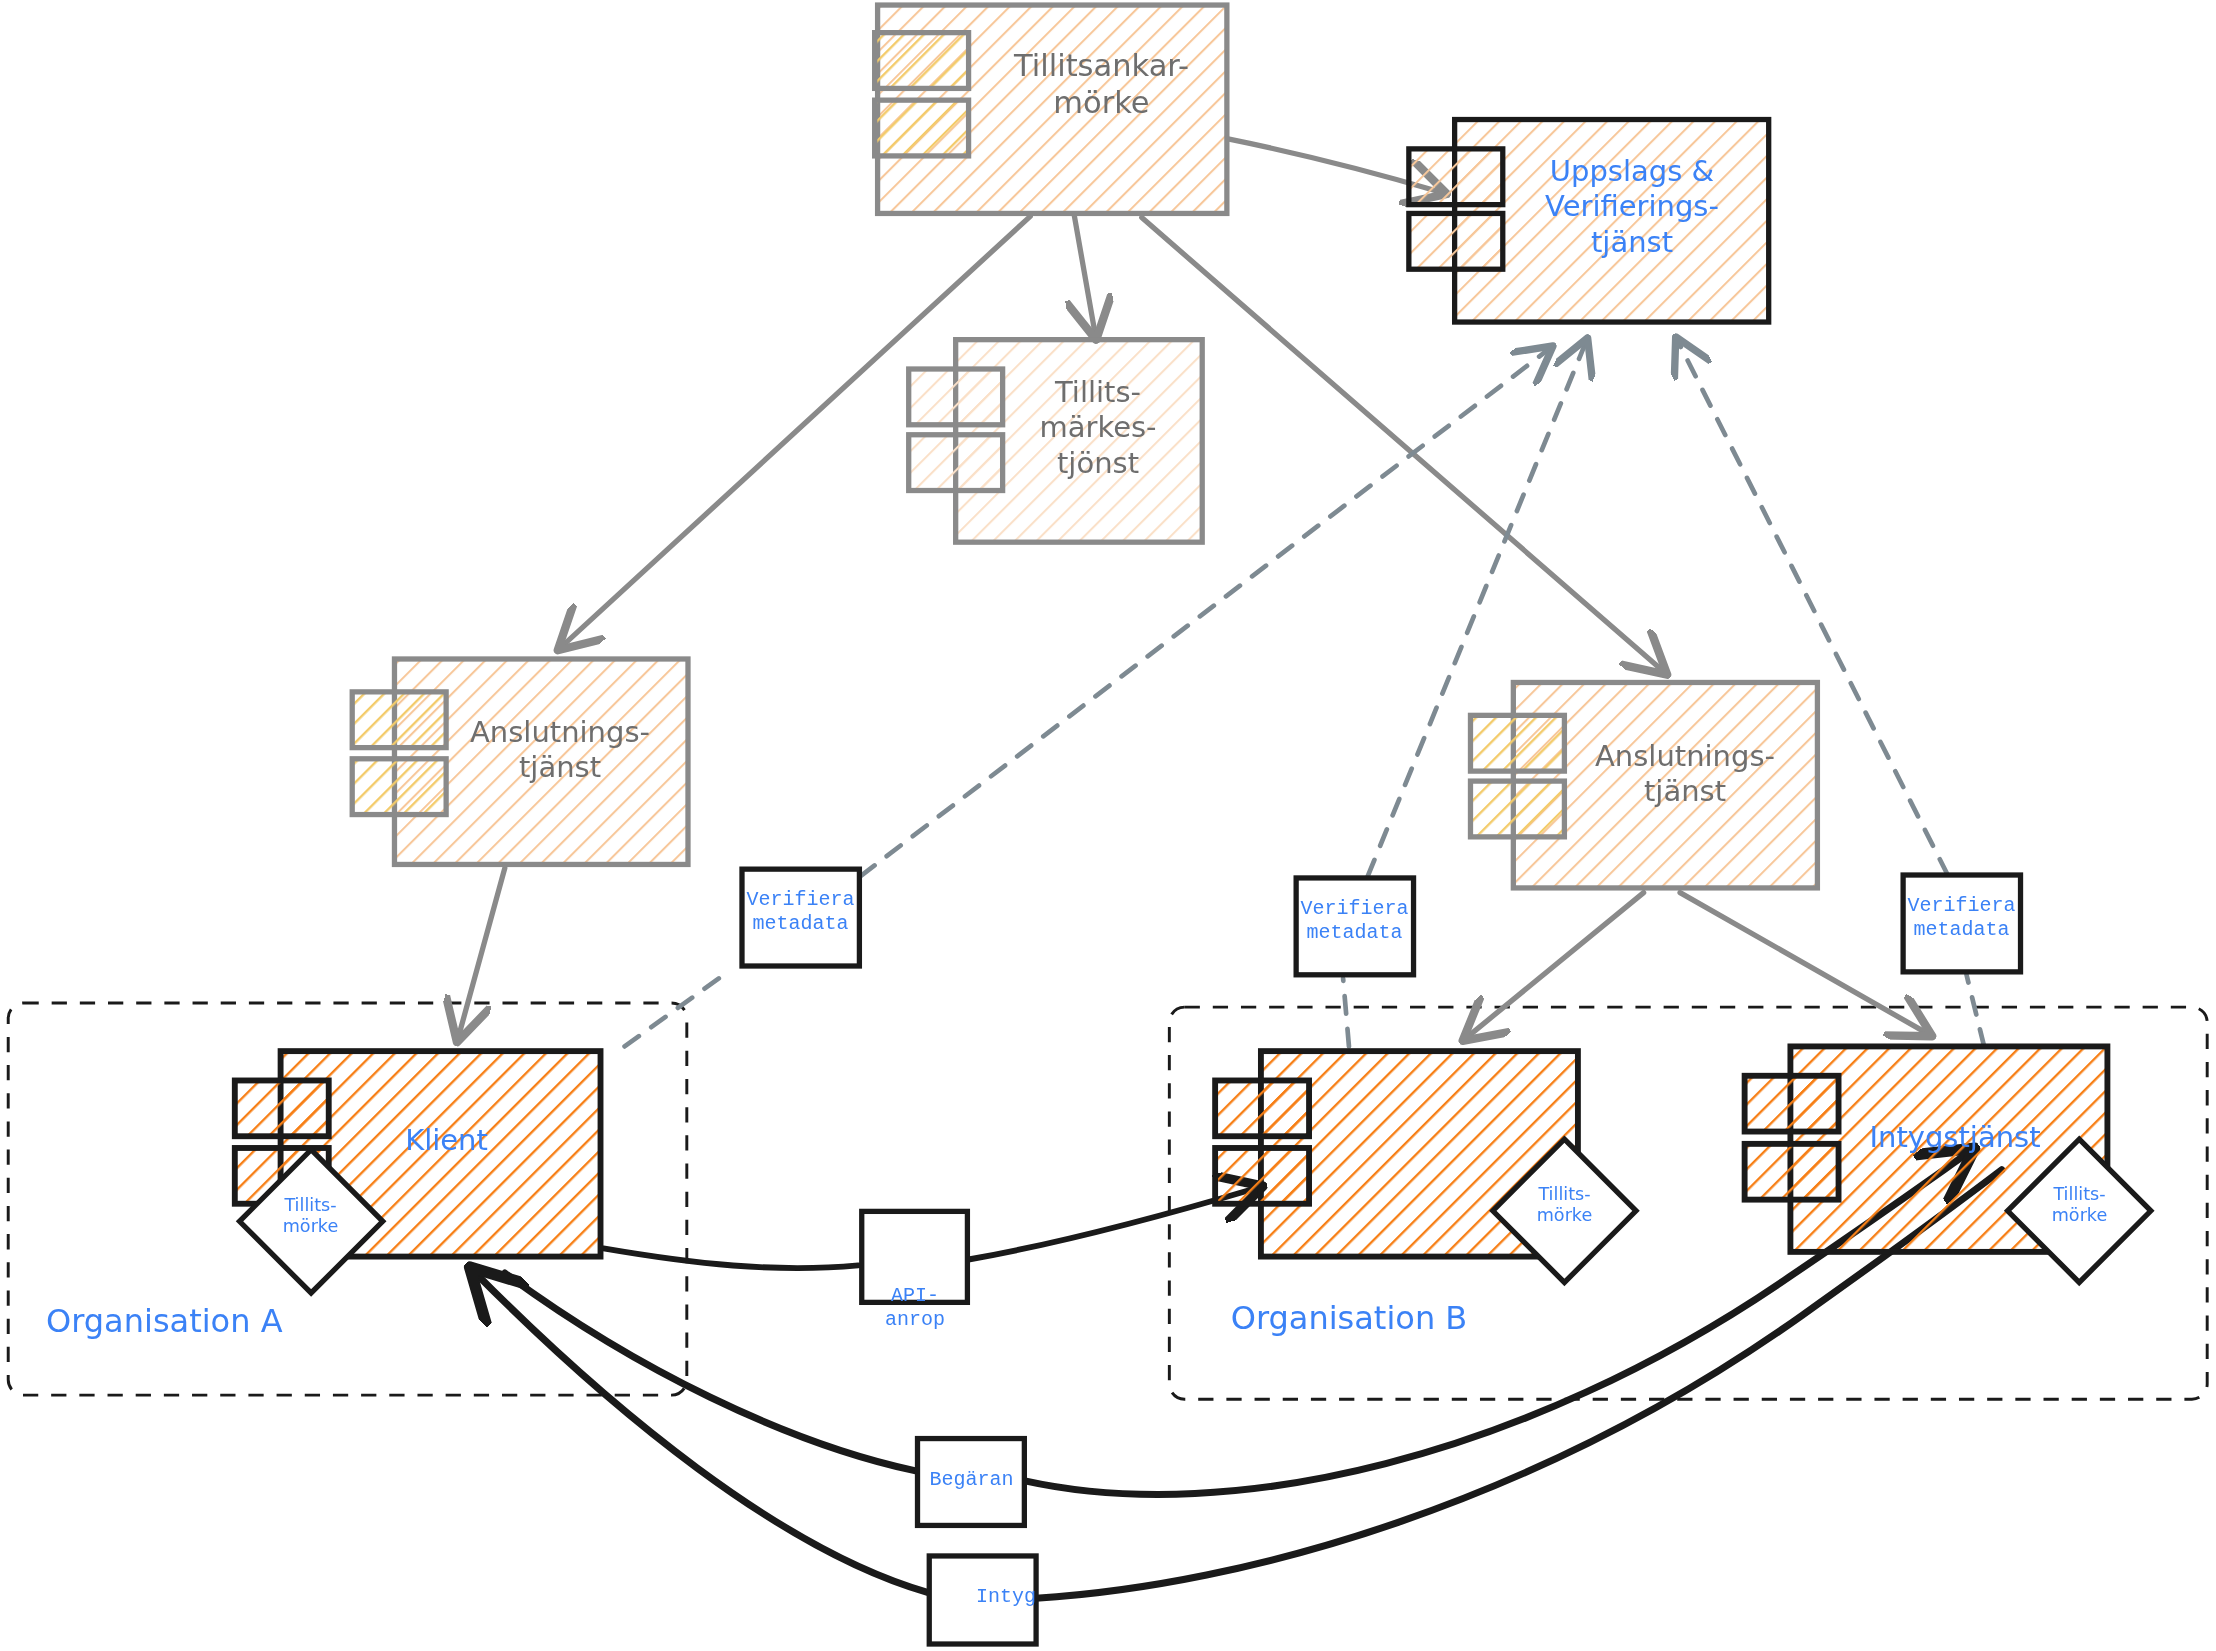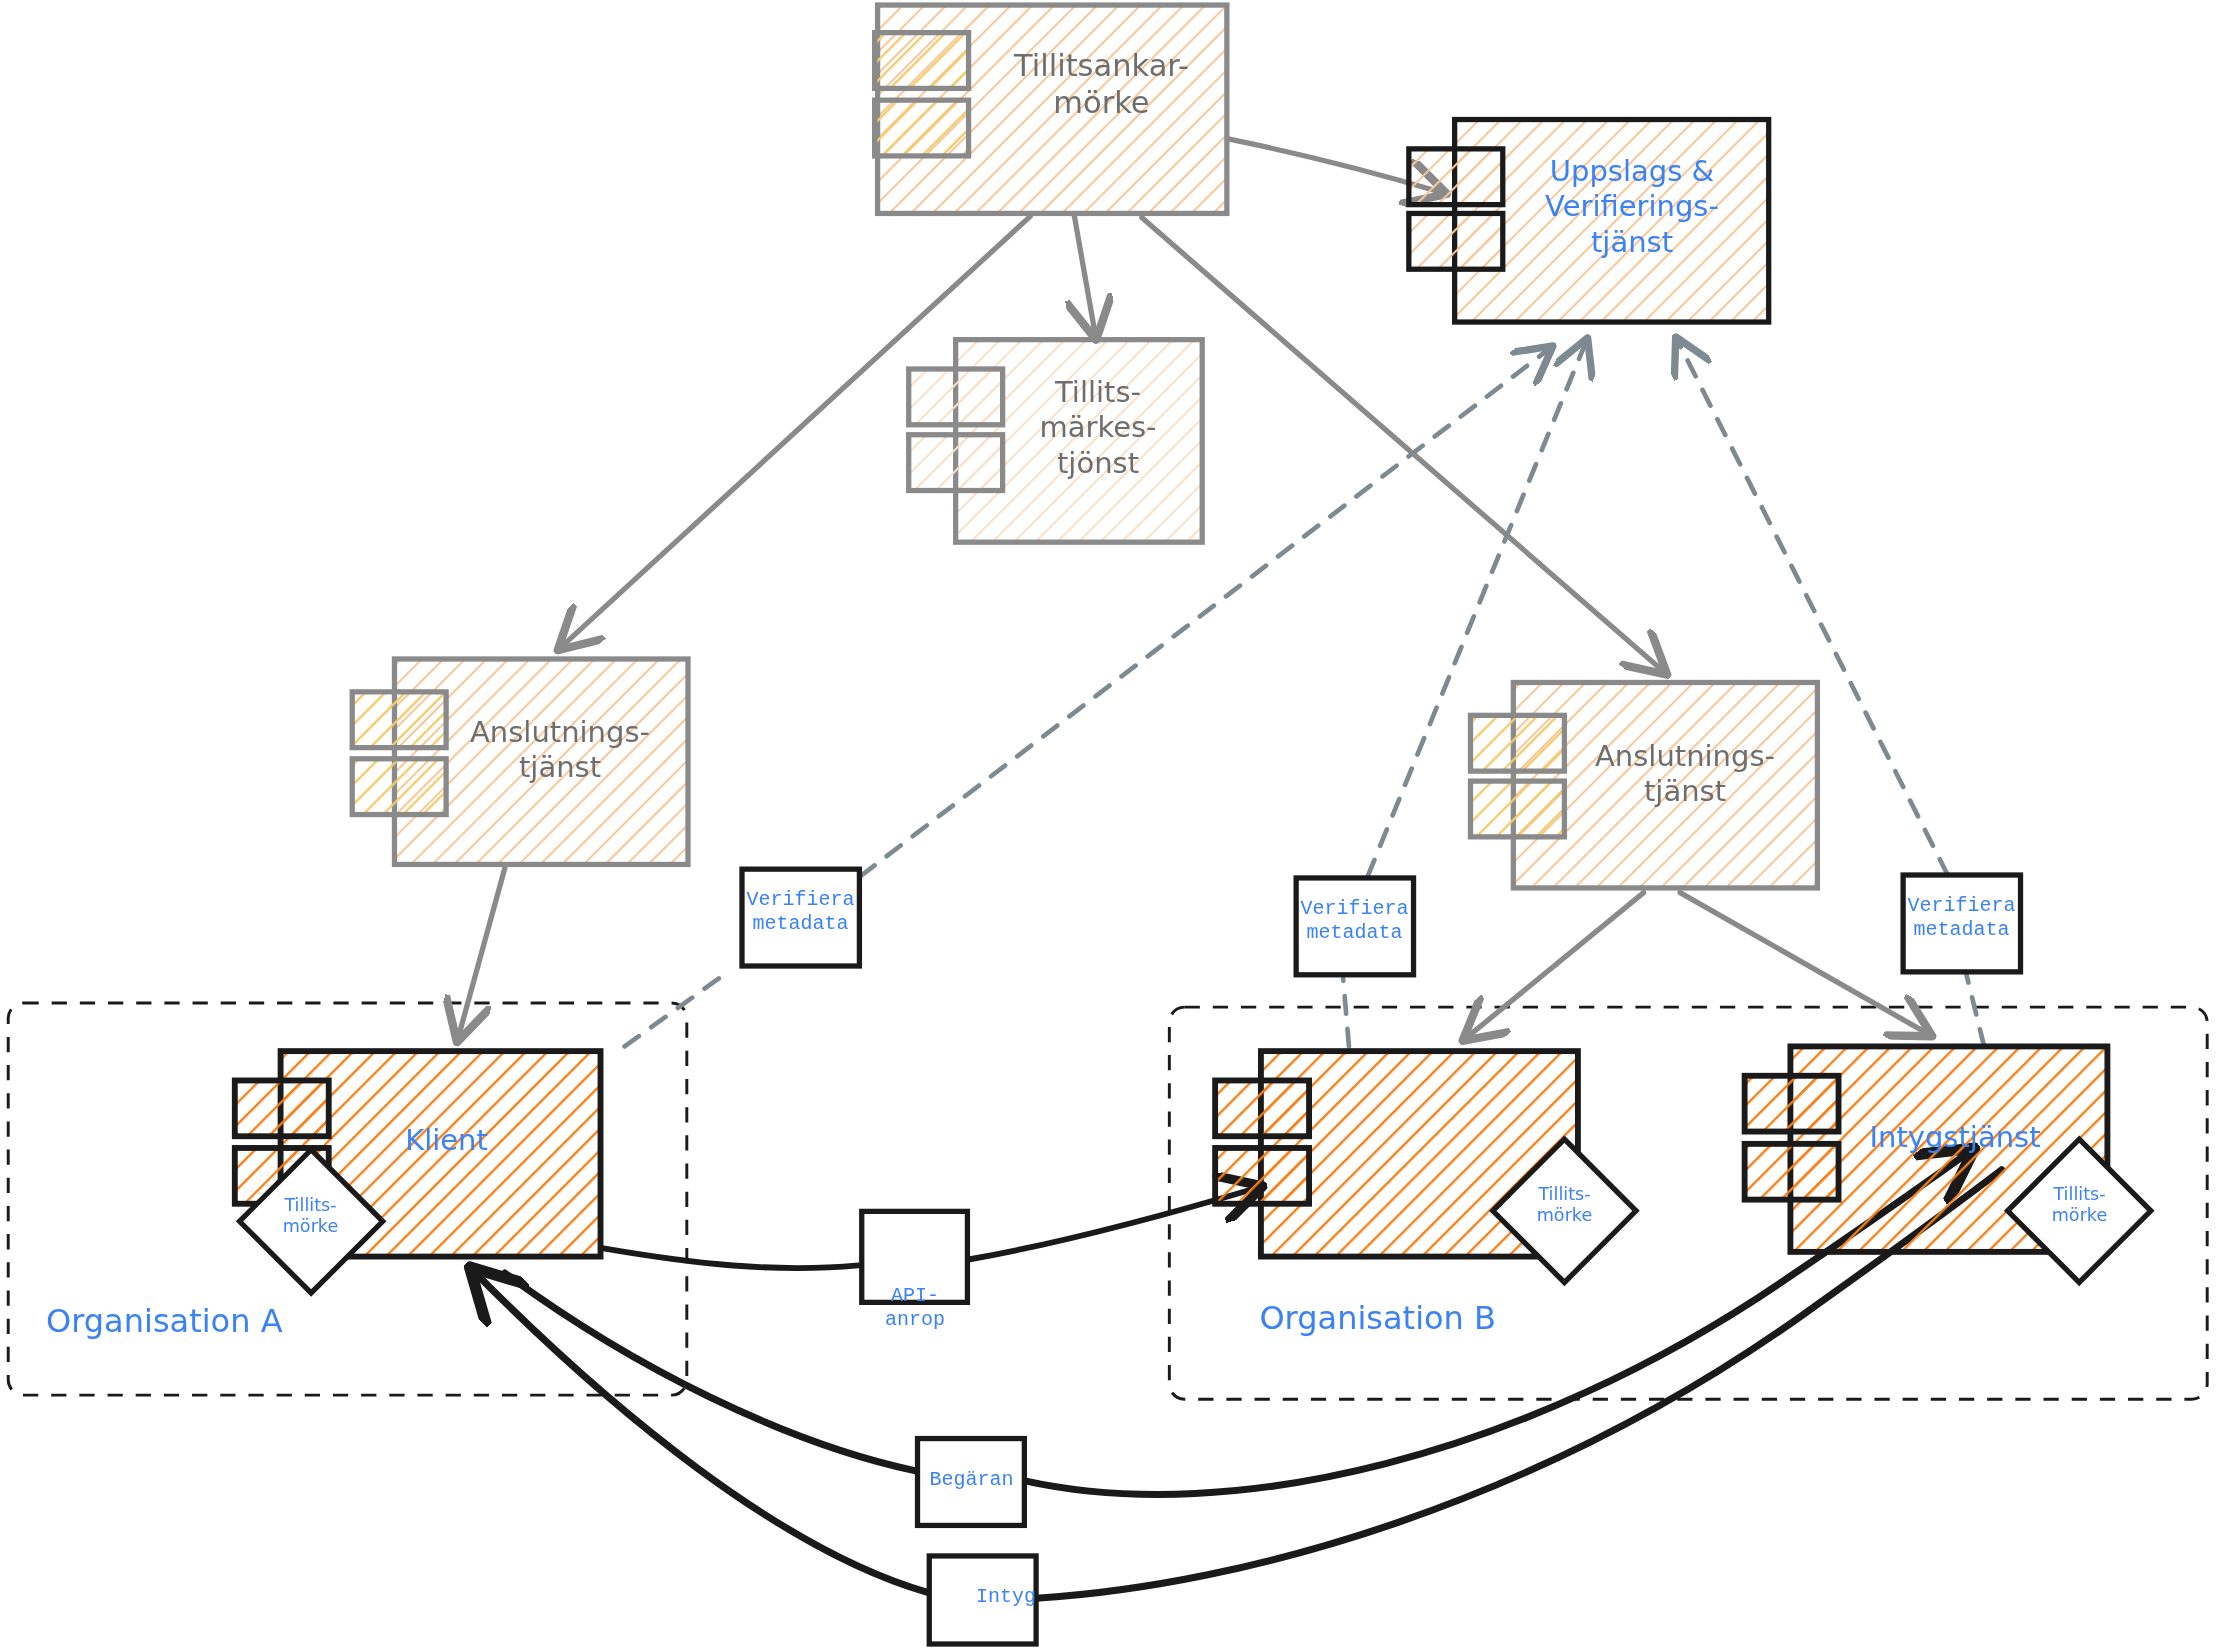--- a/index.html
+++ b/index.html
@@ -215,16 +215,16 @@
   <div class="lbl t-small" style="left:1296px;top:897px;width:117px;">Verifiera
 metadata</div>
   <div class="lbl t-small" style="left:1903px;top:894px;width:117px;">Verifiera
 metadata</div>
   <div class="lbl t-small" style="left:862px;top:1284px;width:106px;">API-
 anrop</div>
   <div class="lbl t-small" style="left:918px;top:1468px;width:107px;">Begäran</div>
   <div class="lbl t-small" style="left:929px;top:1585px;width:107px;text-align:right;">Intyg</div>
 
   <div class="lbl t-org" style="left:46px;top:1302px;width:294px;text-align:left;">Organisation A</div>
-  <div class="lbl t-org" style="left:1202px;top:1299px;width:294px;text-align:right;">Organisation B</div>
+  <div class="lbl t-org" style="left:1202px;top:1299px;width:294px;text-align:center;">Organisation B</div>
 
 </div>
 
 
 </body></html>

